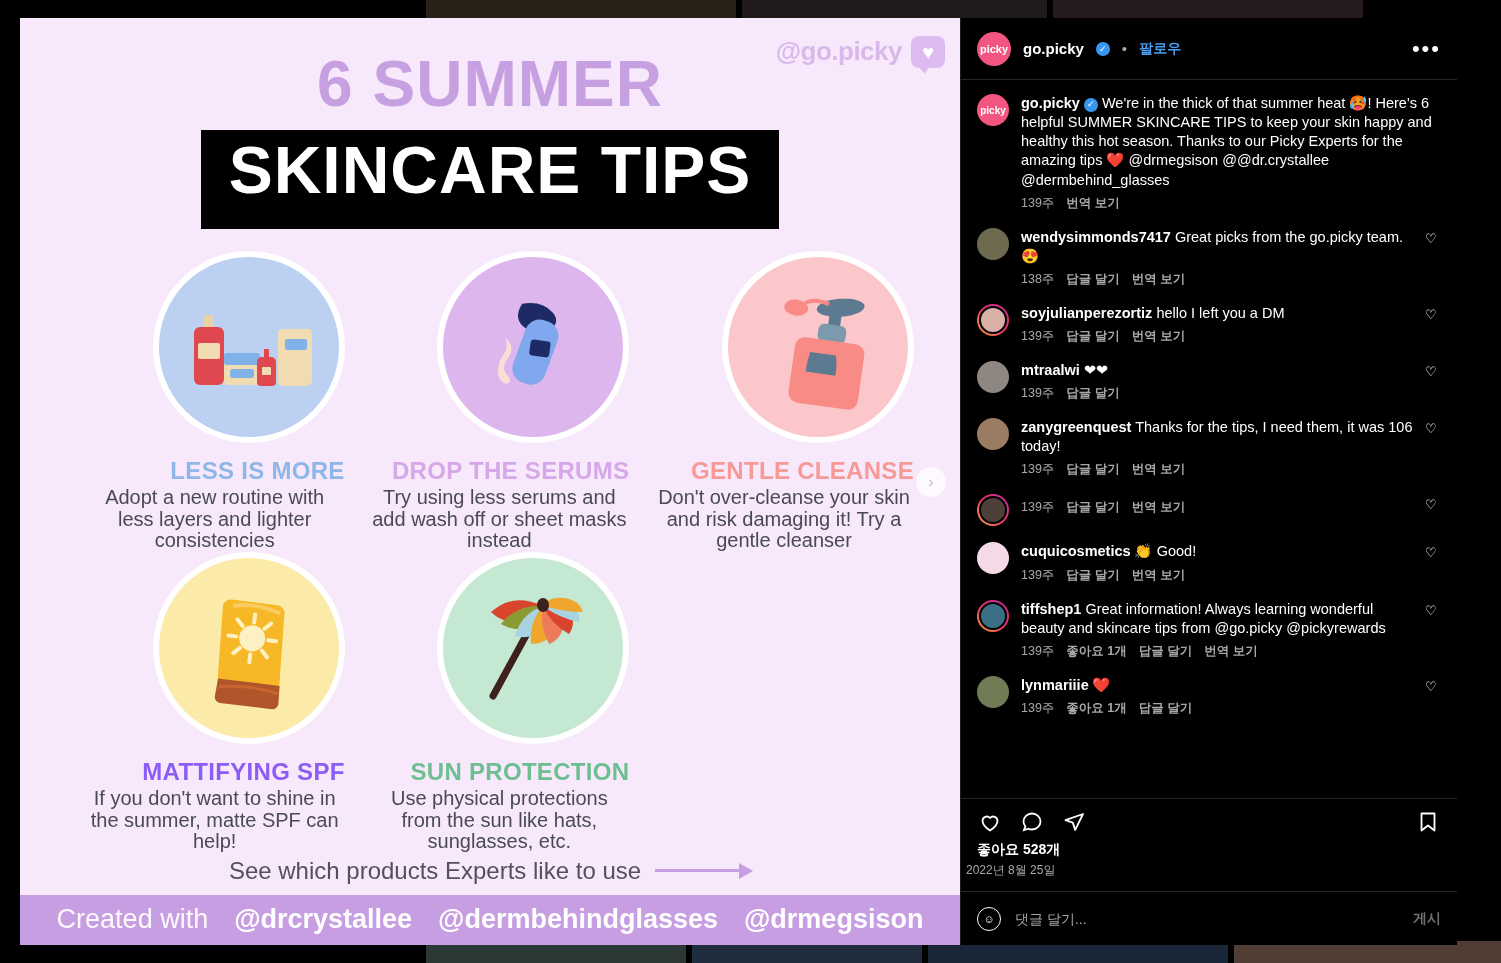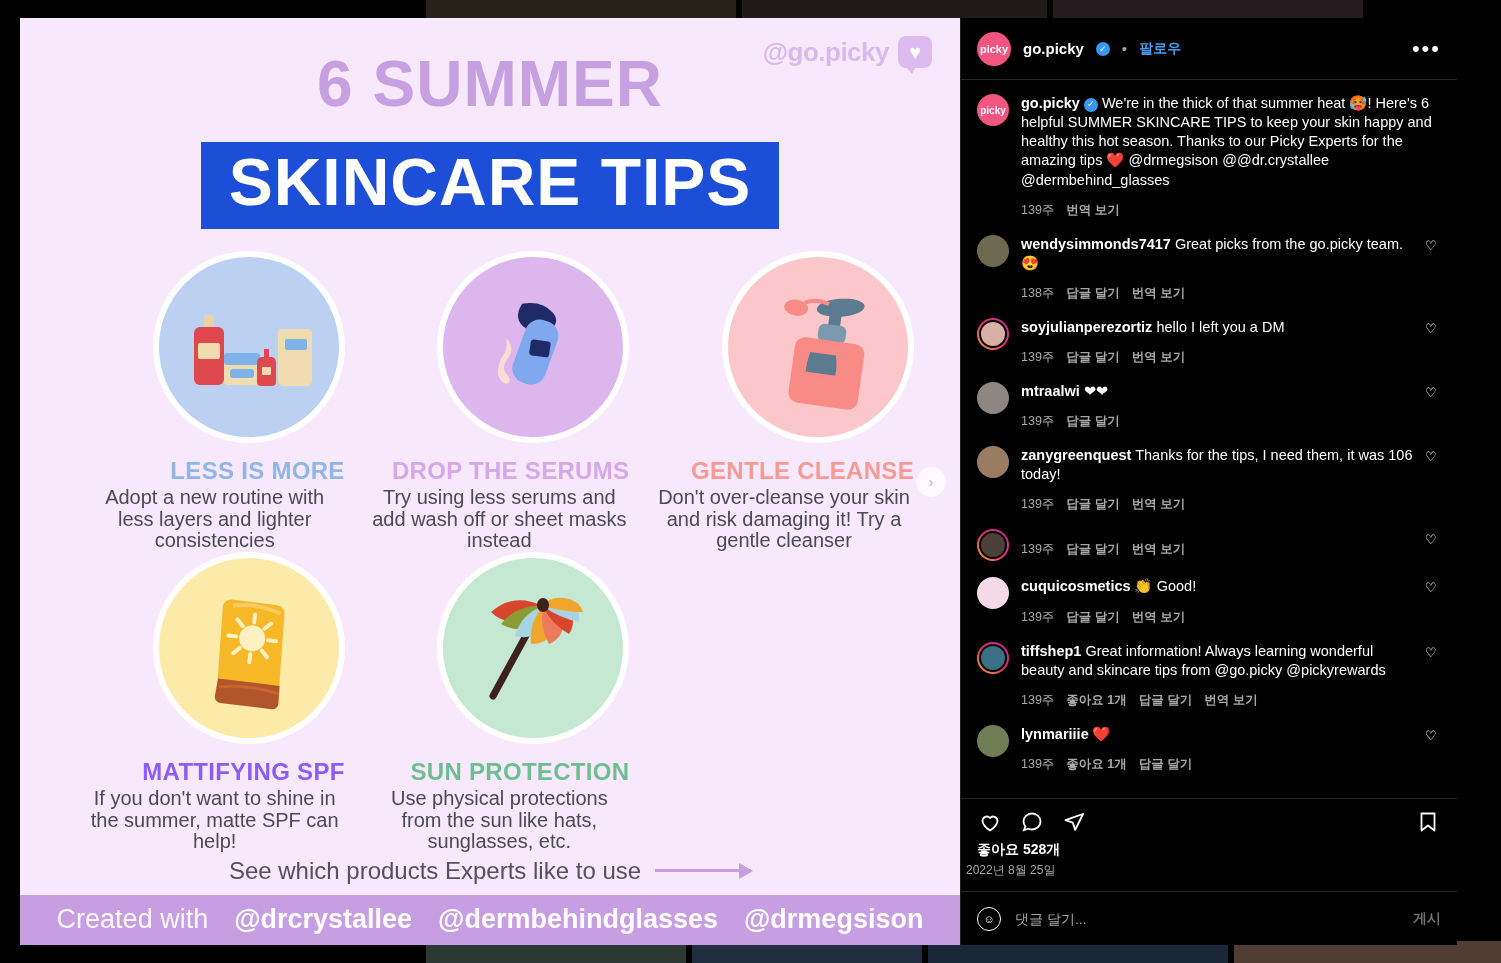--- a/index.html
+++ b/index.html
@@ -33,22 +33,22 @@
     background: #f9ebfb; overflow: hidden;
     flex: 0 0 940px;
   }
   .info {
     position: absolute; inset: 0;
     background: #f7e9fb;
     display: flex; flex-direction: column;
   }
 
   .watermark {
-    position: absolute; right: 28px; top: 18px;
-    display: flex; align-items: center; gap: 9px;
+    position: absolute; right: 15px; top: 18px;
+    display: flex; gap: 9px;
     color: #d9b8ec; font-weight: 700; font-size: 26px;
     letter-spacing: -.5px;
   }
   .watermark .bubble {
     width: 34px; height: 32px; background: #ddbaf0;
     border-radius: 8px; position: relative;
     display: flex; align-items: center; justify-content: center;
   }
   .watermark .bubble:after{
     content:""; position:absolute; left:7px; bottom:-6px;
@@ -56,22 +56,22 @@
     border-top:8px solid #ddbaf0;
   }
   .watermark .bubble span { color:#fff; font-size:20px; line-height:1; }
 
   .title-wrap { text-align: center; padding-top: 34px; }
   .title-1 {
     font-size: 64px; font-weight: 800; color: #c6a0e0;
     letter-spacing: 1px; line-height: 1; font-stretch: condensed;
   }
   .title-2-box {
-    display: inline-block; background: #1d4ed8;
-    padding: 6px 28px 12px; margin-top: 26px;
+    display: inline-block; background: #000000;
+    padding: 6px 28px 24px; margin-top: 14px;
   }
   .title-2 {
     font-size: 66px; font-weight: 800; color: #fff;
     letter-spacing: 1px; line-height: 1.05;
   }
 
   .grid {
     flex: 1; display: grid;
     grid-template-columns: repeat(3, 1fr);
     grid-template-rows: 1fr 1fr;
@@ -152,21 +152,21 @@
   .follow { color: #4a9df0; font-size: 14px; font-weight: 700; }
   .more-dots { margin-left: auto; color:#fff; font-size: 22px; letter-spacing:2px; line-height: 10px;}
 
   .thread {
     flex: 1; overflow: hidden; padding: 14px 16px 6px;
   }
   .cmt { display: flex; gap: 12px; margin-bottom: 16px; }
   .cmt .body { flex: 1; min-width: 0; }
   .cmt .txt { font-size: 14.5px; line-height: 1.32; color: #fff; word-wrap: break-word; }
   .cmt .txt b { font-weight: 700; }
-  .cmt .meta { margin-top: 12px; display: flex; gap: 12px; color: #a8a8a8; font-size: 12.5px; }
+  .cmt .meta { margin-top: 5px; display: flex; gap: 12px; color: #a8a8a8; font-size: 12.5px; }
   .cmt .meta span { cursor: default; }
   .cmt .meta .b { font-weight: 600; }
   .heart-sm { width: 16px; color: #fff; font-size: 13px; padding-top: 3px; flex: 0 0 16px; }
 
   .actions {
     border-top: 1px solid #262626;
     padding: 10px 16px 2px;
     display: flex; align-items: center; gap: 16px;
   }
   .actions .spacer { flex: 1; }

